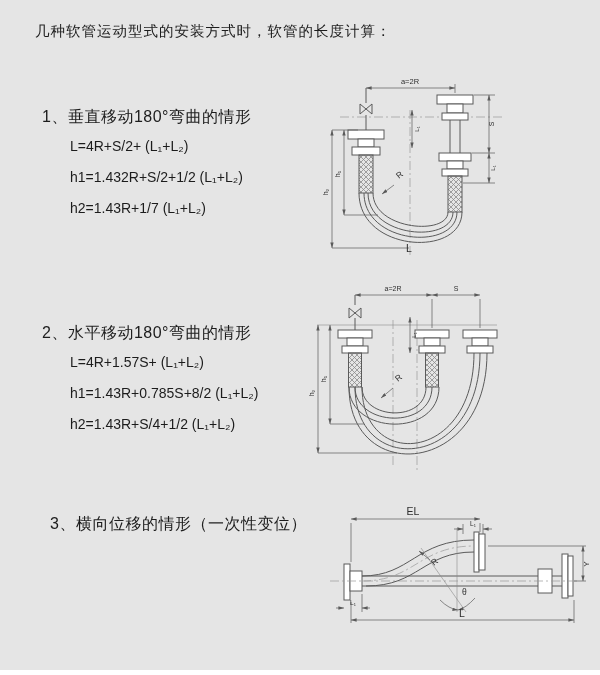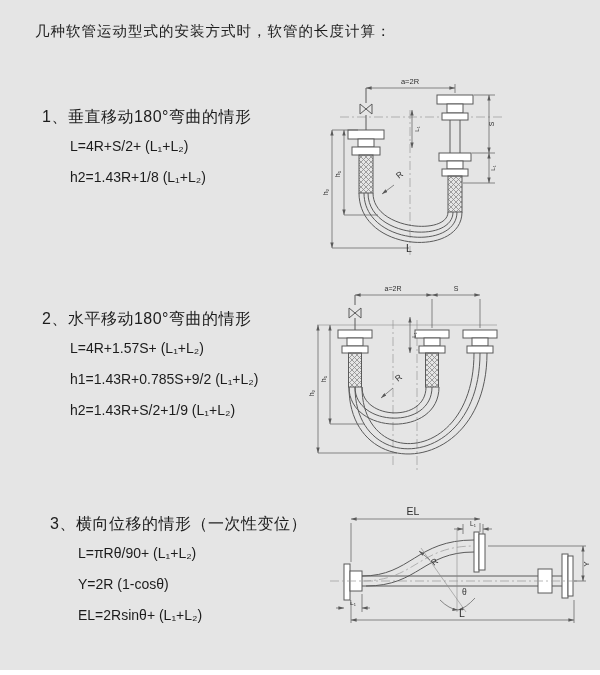--- a/index.html
+++ b/index.html
@@ -24,40 +24,36 @@
 <body>
 
 <div id="page">
 
   <div class="title">几种软管运动型式的安装方式时，软管的长度计算：</div>
 
   <div class="section" style="top:108px;">
     <div class="sec-head">1、垂直移动180°弯曲的情形</div>
     <div class="formulas">
       <div class="formula">L=4R+S/2+ (L₁+L₂)</div>
-      <div class="formula">h2=1.43R+1/8 (L₁+L₂)</div>
+      <div class="formula">h1=1.432R+S/2+1/2 (L₁+L₂)</div>
+      <div class="formula">h2=1.43R+1/7 (L₁+L₂)</div>
     </div>
   </div>
 
-  <div class="section" style="top:310px;">
+  <div class="section" style="top:324px;">
     <div class="sec-head">2、水平移动180°弯曲的情形</div>
     <div class="formulas">
       <div class="formula">L=4R+1.57S+ (L₁+L₂)</div>
-      <div class="formula">h1=1.43R+0.785S+9/2 (L₁+L₂)</div>
-      <div class="formula">h2=1.43R+S/2+1/9 (L₁+L₂)</div>
+      <div class="formula">h1=1.43R+0.785S+8/2 (L₁+L₂)</div>
+      <div class="formula">h2=1.43R+S/4+1/2 (L₁+L₂)</div>
     </div>
   </div>
 
   <div class="section" style="top:515px;margin-left:8px;">
     <div class="sec-head">3、横向位移的情形（一次性变位）</div>
-    <div class="formulas">
-      <div class="formula">L=πRθ/90+ (L₁+L₂)</div>
-      <div class="formula">Y=2R (1-cosθ)</div>
-      <div class="formula">EL=2Rsinθ+ (L₁+L₂)</div>
-    </div>
   </div>
 
   <div class="diagram" style="left:306px;top:62px;">
     <svg width="292" height="200" viewBox="0 0 292 200">
       <defs>
         <pattern id="br1" width="5" height="5" patternUnits="userSpaceOnUse">
           <path d="M0,5 L5,0 M0,0 L5,5" stroke="#8a8a8a" stroke-width="0.8"></path>
         </pattern>
         <marker id="ar1" viewBox="0 0 10 6" markerWidth="8" markerHeight="4.8" refX="10" refY="3" orient="auto-start-reverse">
           <path d="M0,0 L10,3 L0,6 Z" fill="#5a5a5a"></path>

